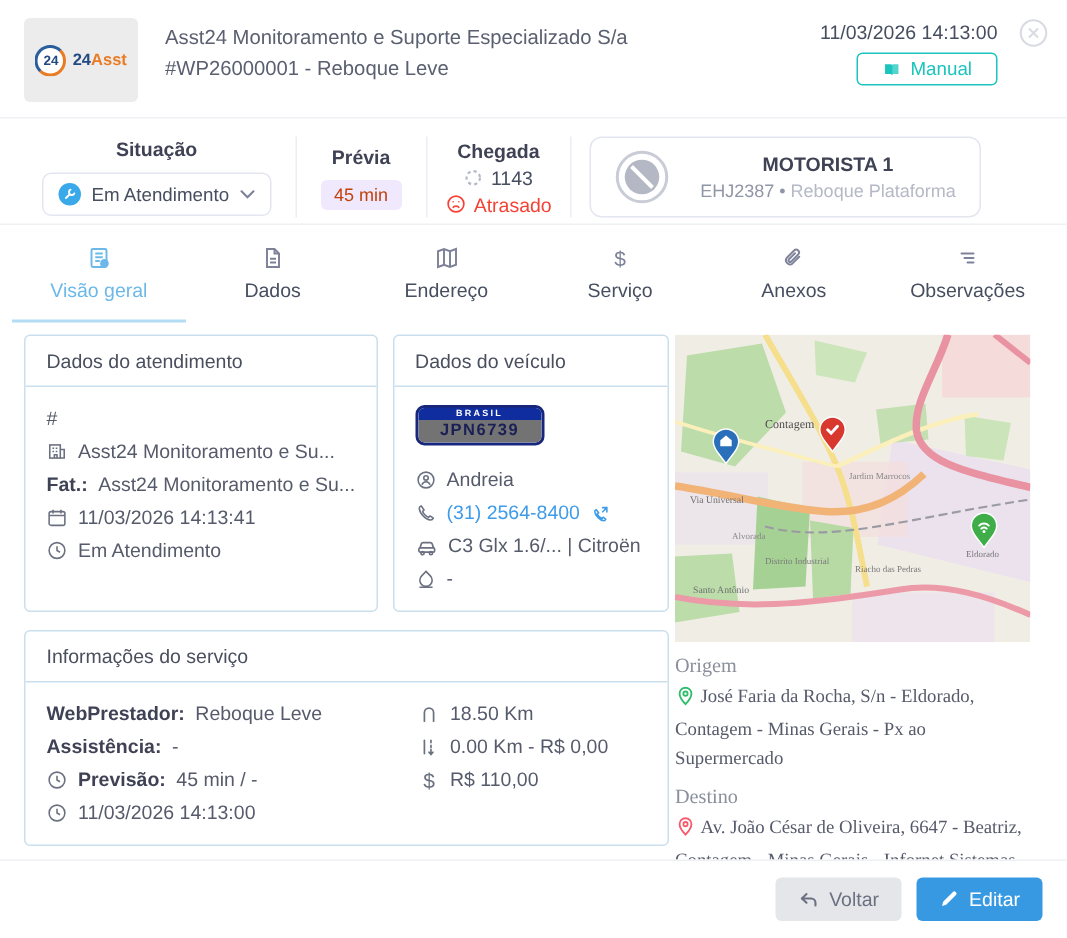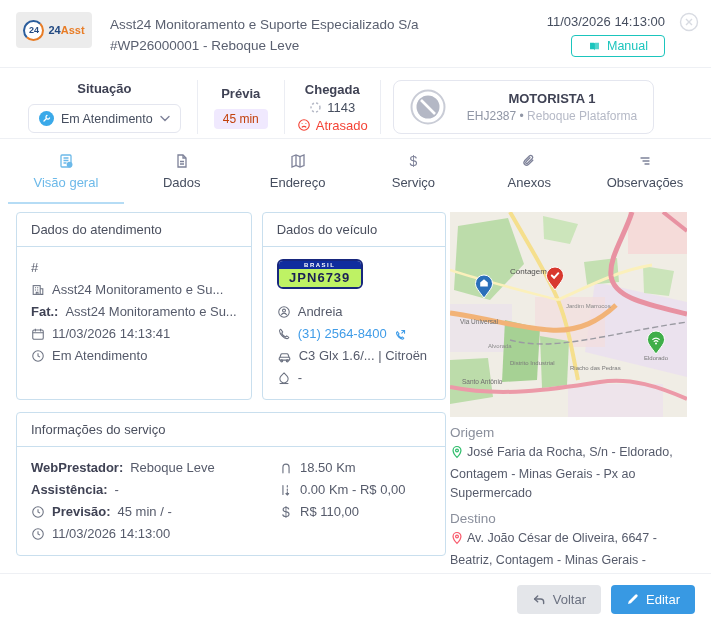--- a/index.html
+++ b/index.html
@@ -1,21 +1,21 @@
 <!DOCTYPE html>
 <html><head>
 <meta charset="utf-8">
 <style>
   * { margin:0; padding:0; box-sizing:border-box; }
   body { background:#fff; font-family:"Liberation Sans", sans-serif; }
   .page { position:relative; width:711px; height:625px; background:#fff; overflow:hidden; color:#565b6b; }
 
   
   .header { display:flex; align-items:flex-start; padding:12px 16px 10px; border-bottom:1px solid #eef0f4; position:relative; }
-  .logo { width:76px; height:36px; background:#ececec; border-radius:4px; display:flex; align-items:center; justify-content:center; gap:4px; }
+  .logo { width:76px; height:56px; background:#ececec; border-radius:4px; display:flex; align-items:center; justify-content:center; gap:4px; }
   .logo-circle { width:21px; height:21px; border-radius:50%; border:2.5px solid #2a5d9c; border-right-color:#e87c25; border-bottom-color:#e87c25; color:#234a82; font-size:9px; font-weight:bold; display:flex; align-items:center; justify-content:center; background:#fff; }
   .logo-text { font-size:11px; font-weight:bold; color:#234a82; line-height:11px; }
   .logo-text .orange { color:#e87c25; }
   .title-block { margin-left:18px; padding-top:2px; }
   .title-line { font-size:13.5px; color:#5a6070; line-height:21px; }
   .header-right { margin-left:auto; margin-right:30px; display:flex; flex-direction:column; align-items:flex-end; gap:6px; padding-top:2px; }
   .datetime { font-size:13px; color:#464e5f; }
   .manual-btn { border:1px solid #1bc5bd; color:#1bc5bd; background:#fff; border-radius:4px; padding:3px 16px; font-size:12.5px; display:flex; align-items:center; gap:6px; cursor:pointer; }
   .close-btn { position:absolute; top:12px; right:12px; width:20px; height:20px; cursor:pointer; background:none; border:none; padding:0; }
 
@@ -51,29 +51,29 @@
   .cards-row .card { min-height:158px; }
   .card-header { padding:9px 14px; border-bottom:1px solid #c9dfee; font-size:13px; color:#4a4f5e; }
   .card-body { padding:10px 14px; font-size:13px; color:#565b6b; }
   .irow { display:flex; align-items:center; gap:7px; min-height:22px; line-height:22px; white-space:nowrap; }
   .icon { color:#6b7180; flex:none; display:flex; }
   .b { font-weight:bold; color:#3f4254; }
   .link-blue { color:#3f9ce8; text-decoration:none; cursor:pointer; }
 
   .plate { width:86px; border:2px solid #17277d; border-radius:6px; overflow:hidden; text-align:center; margin:2px 0 12px; }
   .plate-top { background:#0f2d9e; color:#fff; font-size:6px; font-weight:bold; letter-spacing:1.5px; padding:1px 0; }
-  .plate-num { font-size:13px; font-weight:bold; color:#1a1f55; letter-spacing:1px; padding:1px 0 2px; background:#bef264; }
+  .plate-num { font-size:11px; font-weight:bold; color:#1a1f55; letter-spacing:1px; padding:1px 0 2px; background:#737373; }
 
   .service-card { margin-top:12px; }
   .service-body { display:flex; }
   .service-left { flex:1; }
   .service-right { width:152px; flex:none; }
 
   
-  .right-col { width:237px; flex:none; }
+  .right-col { width:237px; flex:none;font-family:Liberation Serif, serif; }
   .map-wrap { width:237px; height:205px; overflow:hidden; cursor:grab; }
   .map-wrap svg { display:block; }
   .section-label { color:#8a8f9c; font-size:13.5px; margin:8px 0 3px; }
   .addr { font-size:12.5px; color:#565b6b; line-height:19px; }
   .addr .pin { display:inline-block; vertical-align:-3px; margin-right:3px; }
   .links-row { display:flex; gap:16px; margin-top:9px; align-items:center; }
   .ext-link { color:#3f9ce8; font-size:13.5px; display:flex; align-items:center; gap:4px; text-decoration:none; cursor:pointer; }
 
   
   .footer { position:absolute; left:0; right:0; bottom:0; border-top:1px solid #eef0f4; padding:11px 16px; display:flex; justify-content:flex-end; gap:10px; background:#fff; }

